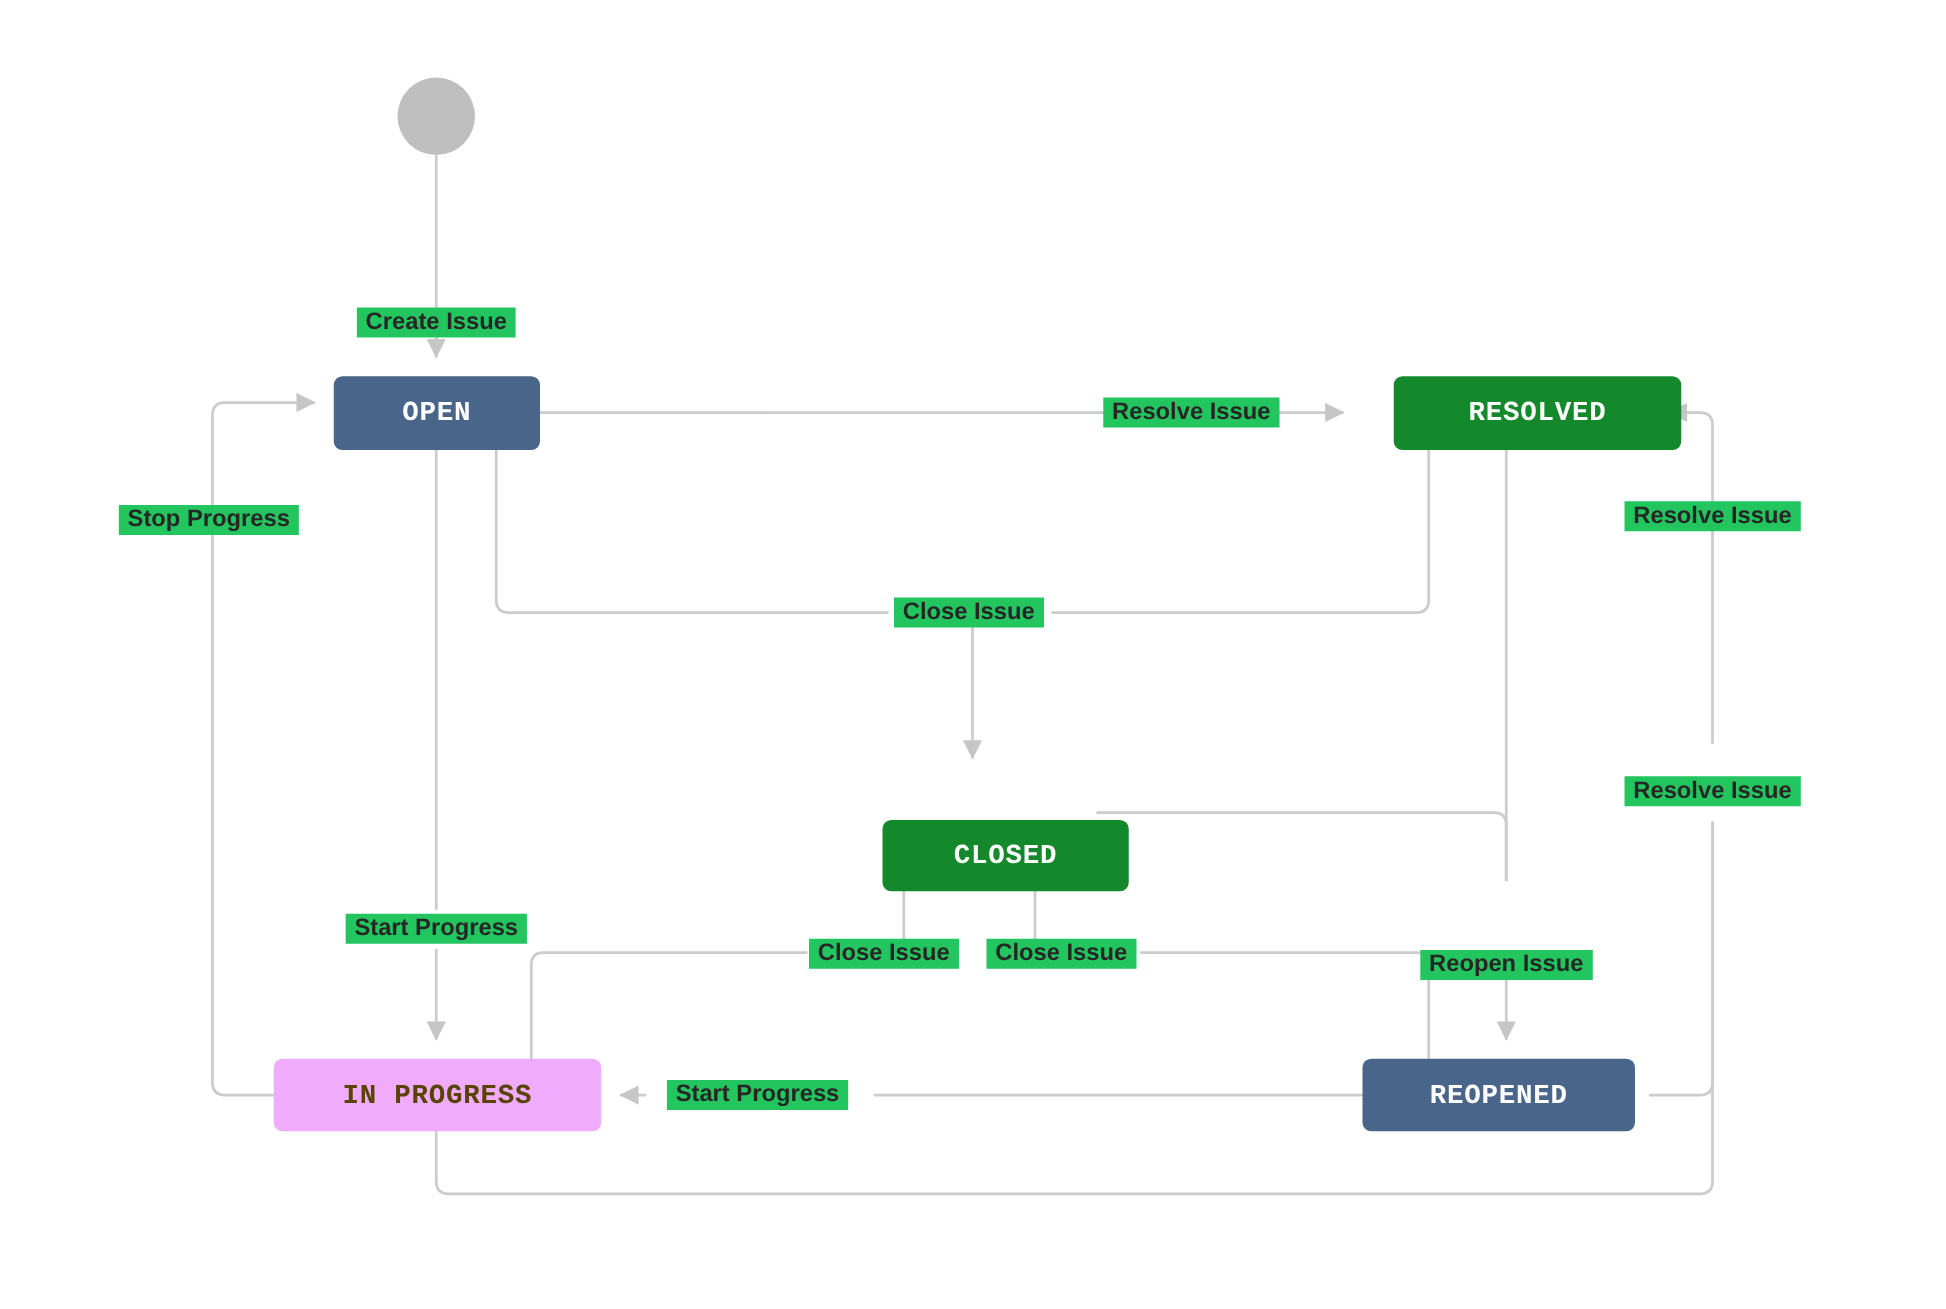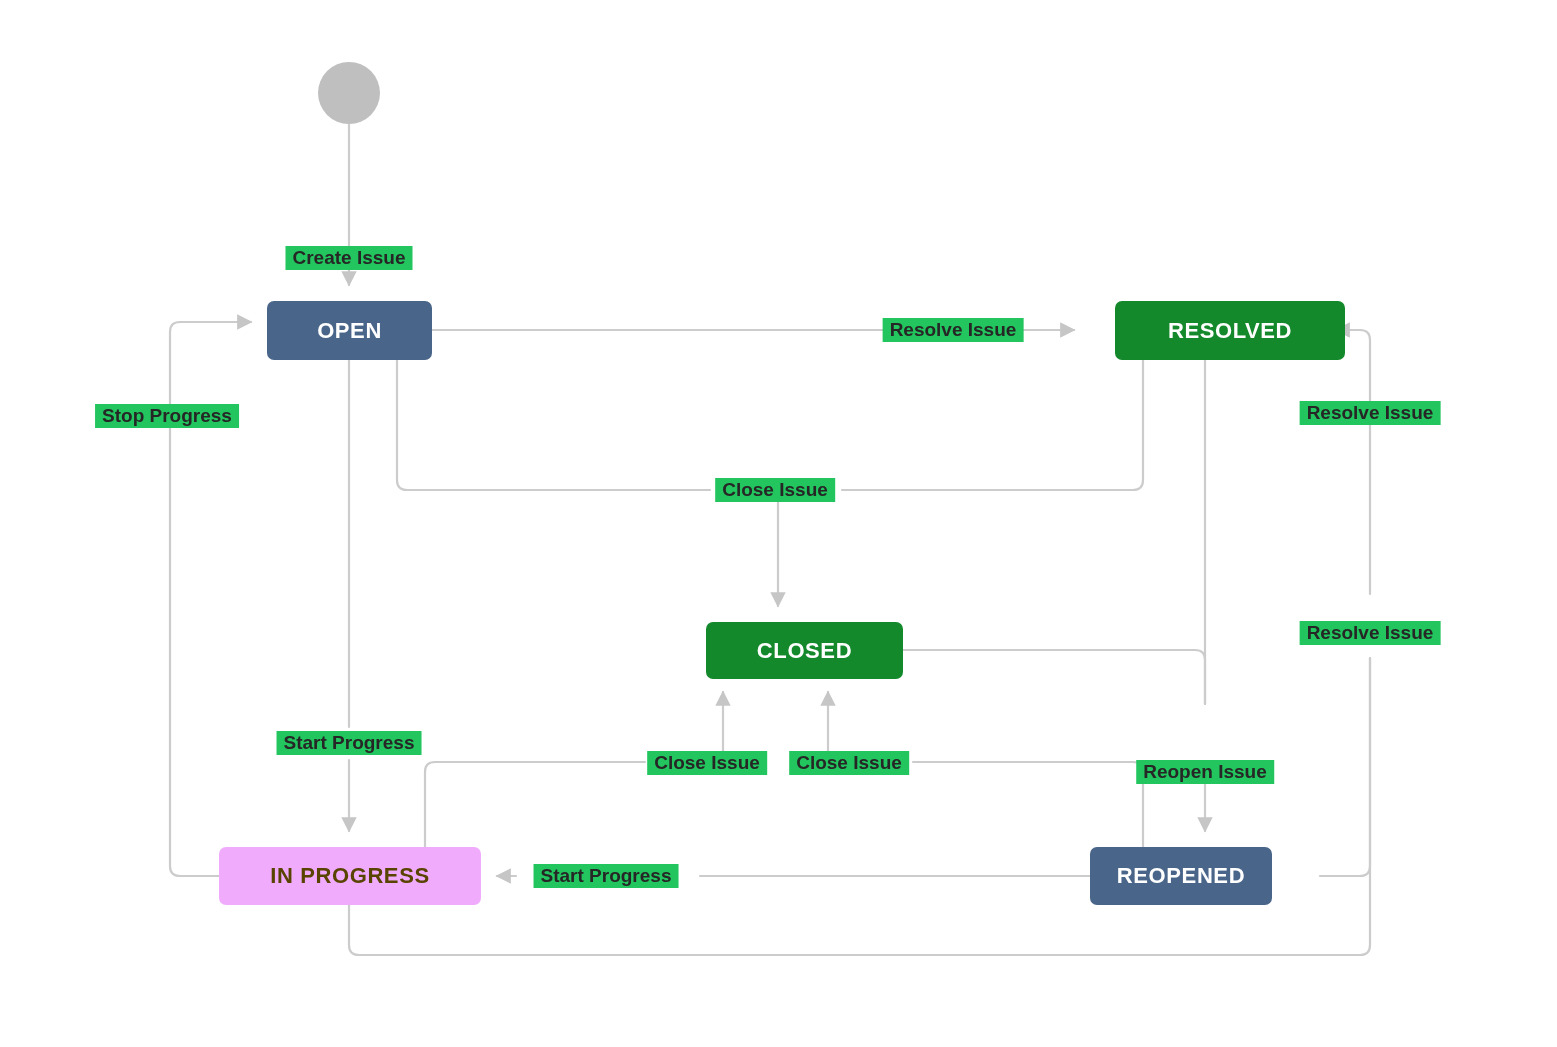--- a/index.html
+++ b/index.html
@@ -28,20 +28,21 @@
     position: absolute;
     border-radius: 7px;
     display: flex;
     align-items: center;
     justify-content: center;
     font-size: 22px;
     font-weight: bold;
     letter-spacing: 0.6px;
     box-sizing: border-box;
     user-select: none;
+    font-family: Liberation Mono, monospace;
   }
   .node-open,
   .node-reopened {
     background: #49668a;
     color: #ffffff;
   }
   .node-resolved,
   .node-closed {
     background: #14892c;
     color: #ffffff;
@@ -119,29 +120,29 @@
   <div class="start-circle" style="left:318px; top:62px; width:62px; height:62px;"></div>
 
   <div class="node node-open" style="left:267px; top:301px; width:165px; height:59px;">
     <span>OPEN</span>
   </div>
 
   <div class="node node-resolved" style="left:1090px; top:301px; width:230px; height:59px;">
     <span>RESOLVED</span>
   </div>
 
-  <div class="node node-closed" style="left:681px; top:622px; width:197px; height:57px;">
+  <div class="node node-closed" style="left:681px; top:656px; width:197px; height:57px;">
     <span>CLOSED</span>
   </div>
 
   <div class="node node-inprogress" style="left:219px; top:847px; width:262px; height:58px;">
     <span>IN PROGRESS</span>
   </div>
 
-  <div class="node node-reopened" style="left:1090px; top:847px; width:182px; height:58px;">
+  <div class="node node-reopened" style="left:1090px; top:847px; width:218px; height:58px;">
     <span>REOPENED</span>
   </div>
 
   <div class="edge-label" style="left:349px; top:258px;">Create Issue</div>
 
   <div class="edge-label" style="left:953px; top:330px;">Resolve Issue</div>
 
   <div class="edge-label" style="left:167px; top:376px;margin-top:40px;">Stop Progress</div>
 
   <div class="edge-label" style="left:1370px; top:413px;">Resolve Issue</div>

